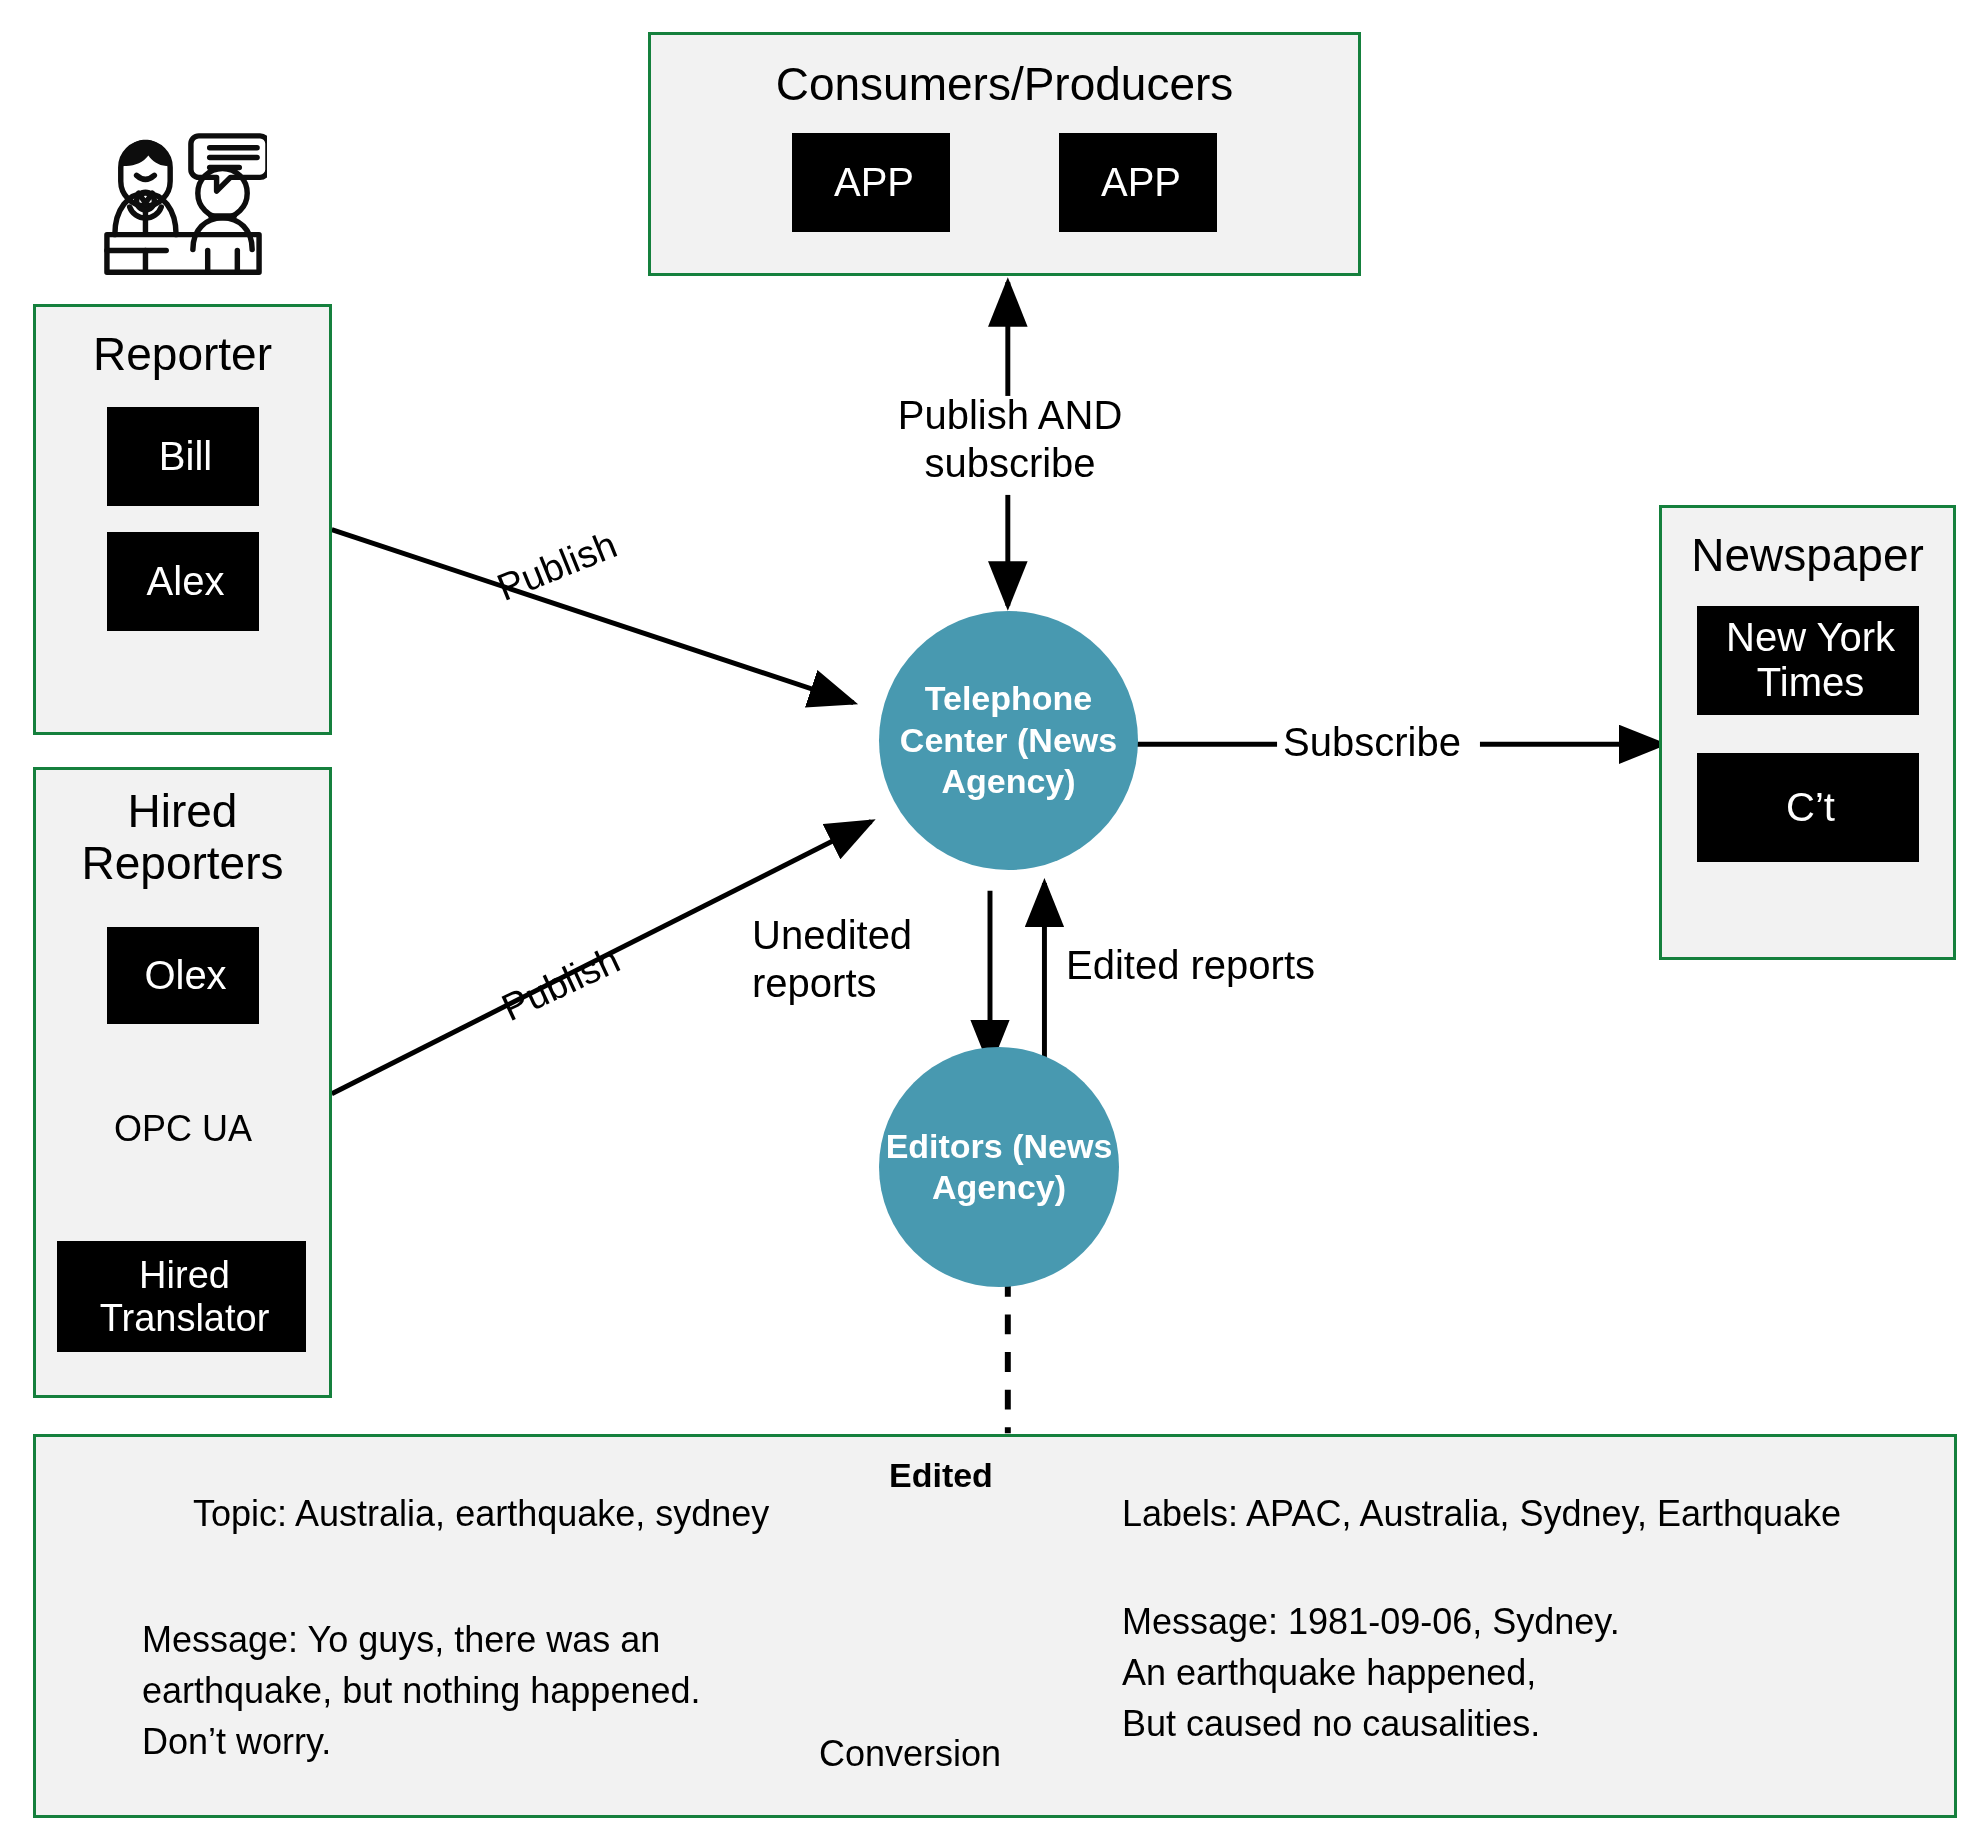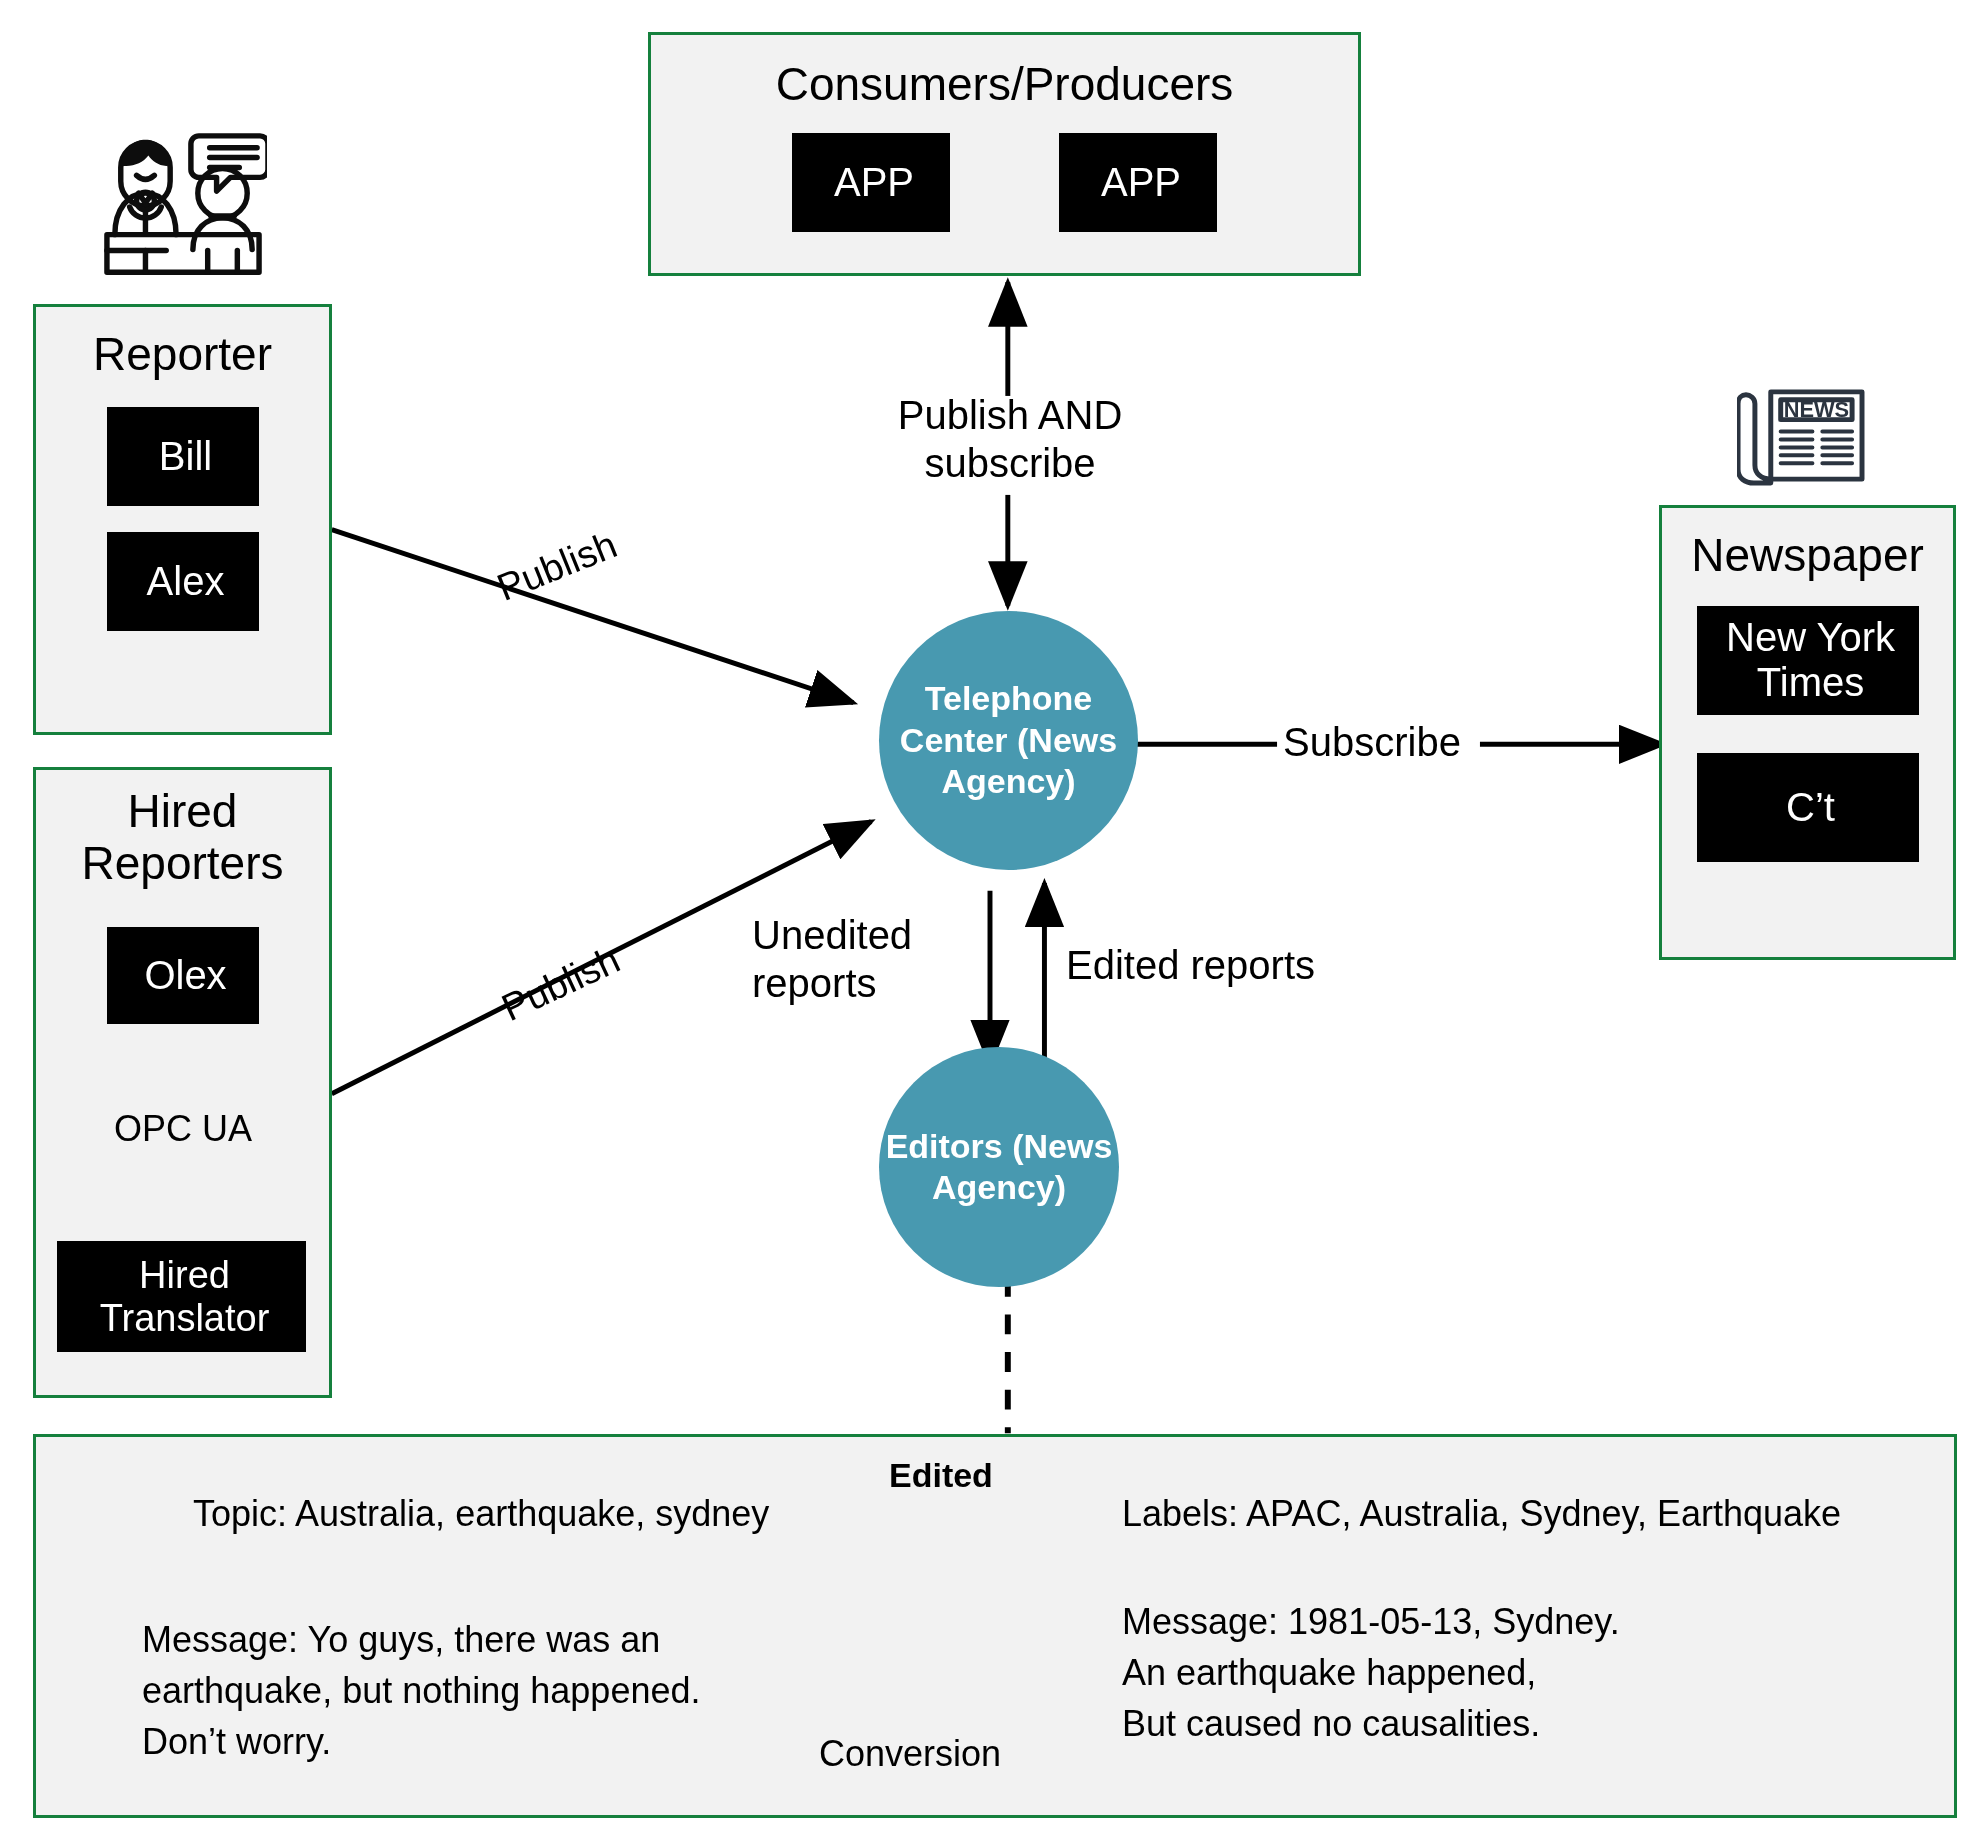--- a/index.html
+++ b/index.html
@@ -185,32 +185,20 @@
     <div class="box-title" style="margin-top:16px;">Hired
 Reporters</div>
     <div style="display:flex; flex-direction:column; align-items:center; margin-top:38px;">
       <div class="black-chip" style="width:152px; height:97px;">Olex</div>
     </div>
   </div>
   <div class="abs label" style="left:114px; top:1107px; font-size:36px;">OPC UA</div>
   <div class="abs black-chip" style="left:57px; top:1241px; width:249px; height:111px; font-size:38px;">Hired
 Translator</div>
 
-  <div class="abs" style="left:1737px; top:376px; width:134px; height:119px;">
-    <svg viewBox="0 0 135 120" width="134" height="119">
-      <g fill="none" stroke="#2b3440" stroke-width="5" stroke-linejoin="round" stroke-linecap="round">
-        <path d="M34 16 h92 v88 h-92 z" fill="#ffffff"></path>
-        <path d="M34 104 c-10 0 -16 -6 -16 -14 v-62 c0 -6 -5 -9 -9 -9 c-4 0 -8 3 -8 9 v66 c0 9 7 14 16 14 h17 z" fill="#ffffff"></path>
-        <path d="M44 24 h72 v20 h-72 z" fill="#ffffff"></path>
-        <path d="M44 56 h32 M44 64 h32 M44 72 h32 M44 80 h32 M44 88 h32" stroke-width="4"></path>
-        <path d="M86 56 h30 M86 64 h30 M86 72 h30 M86 80 h30 M86 88 h30" stroke-width="4"></path>
-      </g>
-      <text x="80" y="41" font-family="'Liberation Sans', sans-serif" font-size="22" font-weight="bold" fill="#2b3440" text-anchor="middle">NEWS</text>
-    </svg>
-  </div>
 
   <div class="abs grey-box" style="left:1659px; top:505px; width:297px; height:455px;">
     <div class="box-title" style="margin-top:22px;">Newspaper</div>
     <div style="display:flex; flex-direction:column; align-items:center; gap:38px; margin-top:24px;">
       <div class="black-chip" style="width:222px; height:109px;">New York
 Times</div>
       <div class="black-chip" style="width:222px; height:109px;">C’t</div>
     </div>
   </div>
 
@@ -241,20 +229,20 @@
   <div class="abs label bold" style="left:889px; top:1455px;">Edited</div>
 
   <div class="abs example-text" style="left:193px; top:1488px;">Topic: Australia, earthquake, sydney</div>
 
   <div class="abs example-text" style="left:1122px; top:1488px;">Labels: APAC, Australia, Sydney, Earthquake</div>
 
   <div class="abs example-text" style="left:142px; top:1614px;">Message: Yo guys, there was an
 earthquake, but nothing happened.
 Don’t worry.</div>
 
-  <div class="abs example-text" style="left:1122px; top:1596px;">Message: 1981-05-13, Sydney.
+  <div class="abs example-text" style="left:1122px; top:1596px;">Message: 1981-09-06, Sydney.
 An earthquake happened,
 But caused no causalities.</div>
 
   <div class="abs example-text" style="left:819px; top:1728px;">Conversion</div>
 
 </div>
 
 
 </body></html>

